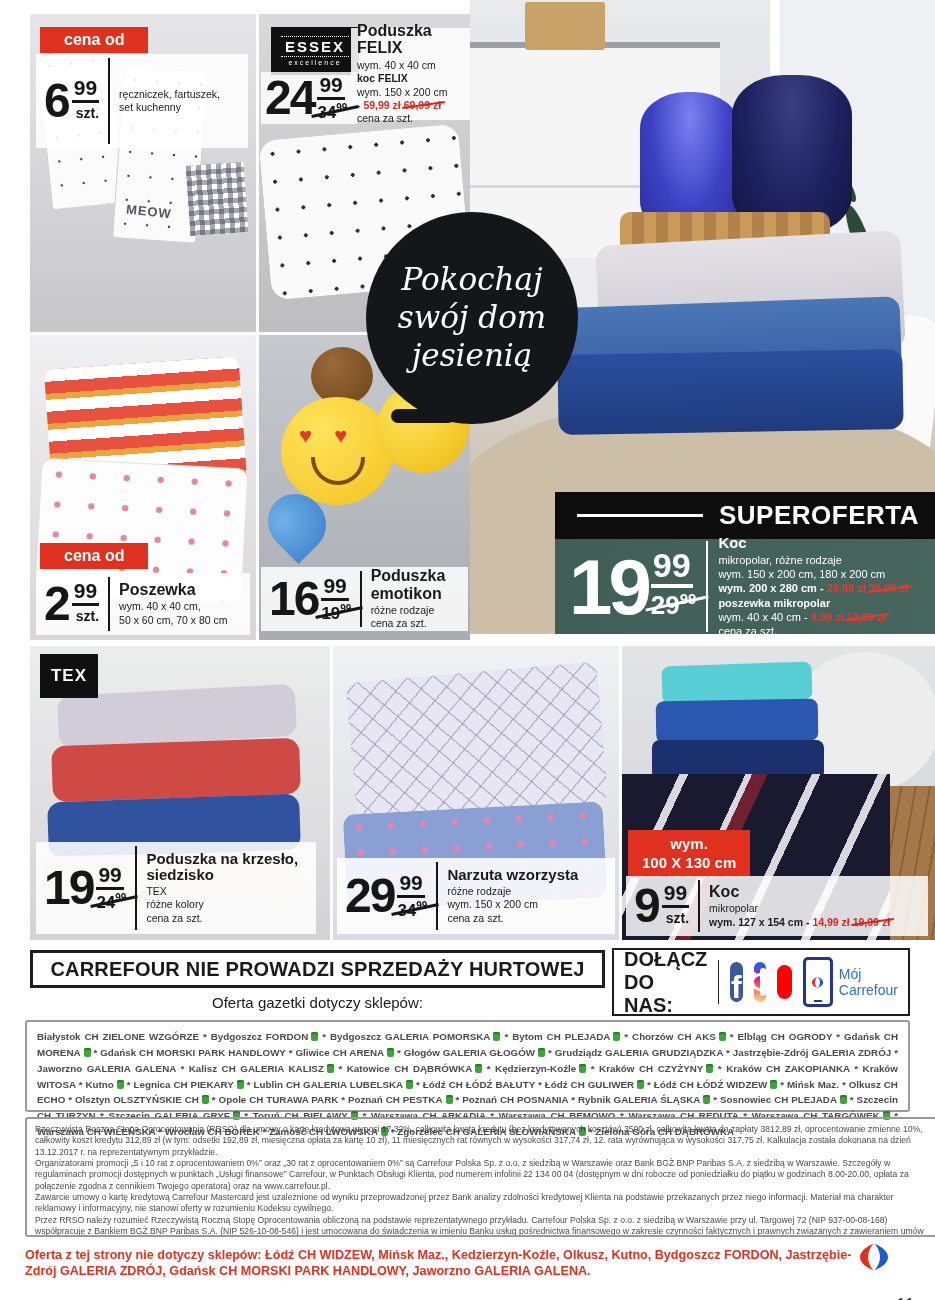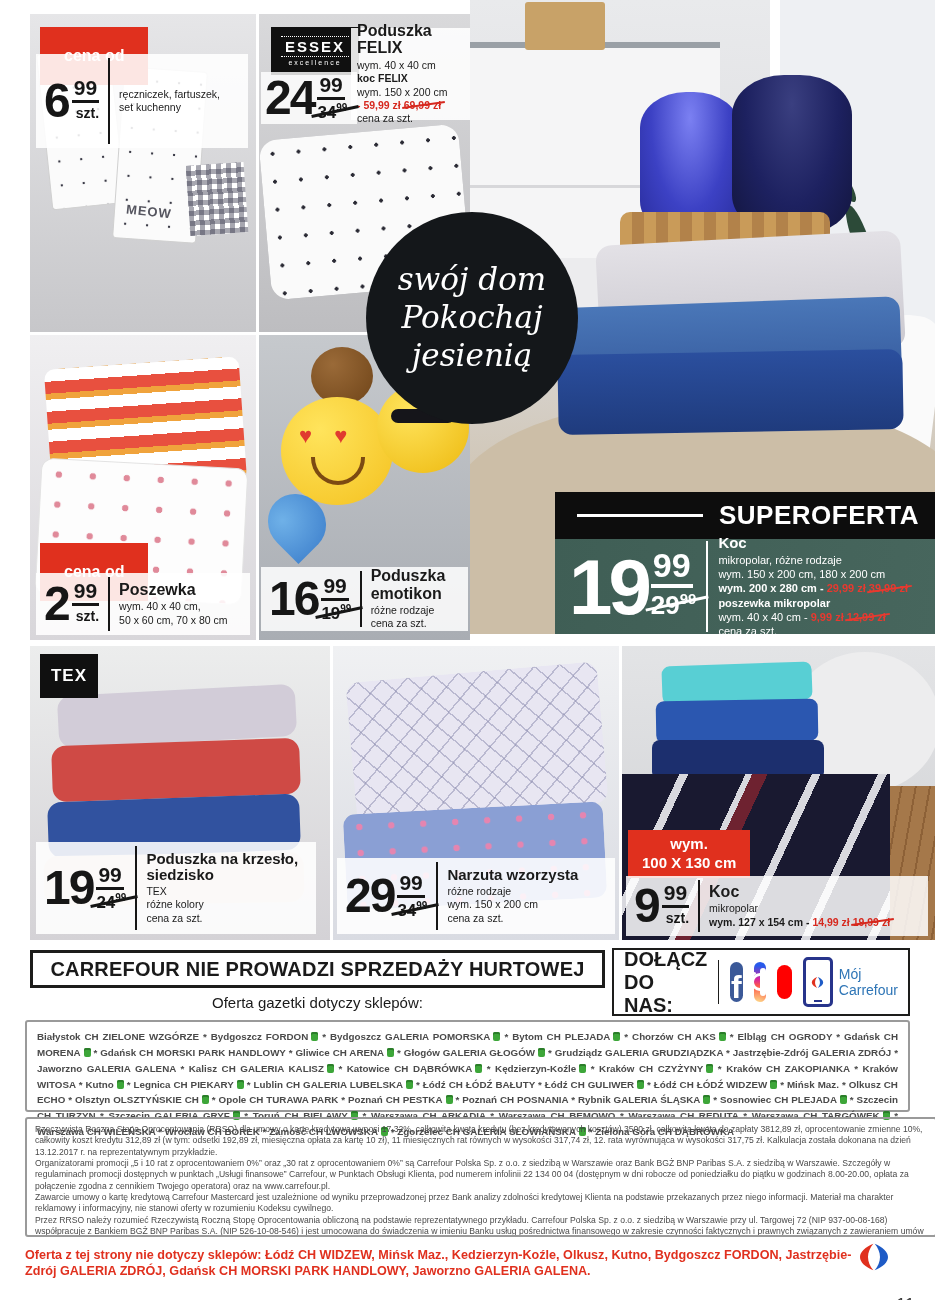--- a/index.html
+++ b/index.html
@@ -67,21 +67,21 @@
   
   .hpouf{left:168px;top:6px;width:150px;height:140px;border-radius:50%;background:#ededee;}
   .hb1{left:40px;top:18px;width:150px;height:38px;border-radius:8px;background:#58cfd4;transform:rotate(-2deg);}
   .hb2{left:34px;top:54px;width:162px;height:42px;border-radius:8px;background:#2b57b0;transform:rotate(-1deg);}
   .hb3{left:30px;top:94px;width:172px;height:40px;border-radius:8px;background:#1c2f6e;}
   .wood{left:238px;top:140px;width:75px;height:154px;background:repeating-linear-gradient(100deg,#a5784a 0 12px,#8d6137 12px 14px);}
   .hblanket{left:0;top:128px;width:268px;height:166px;background-color:#191930;
      background-image:linear-gradient(115deg,transparent 0 118px,#6e2230 118px 132px,transparent 132px),
                       repeating-linear-gradient(115deg,transparent 0 52px,#d8d8de 52px 60px);}
   
-  .badge-red{position:absolute;background:#e0301e;color:#fff;font-weight:bold;font-size:16px;padding:20px 24px;z-index:4;}
+  .badge-red{position:absolute;background:#e0301e;color:#fff;font-weight:bold;font-size:16px;padding:4px 24px;z-index:4;}
   .panel{position:absolute;display:flex;align-items:center;background:rgba(255,255,255,.88);padding:4px 8px;gap:9px;z-index:4;}
   .vdiv{width:2px;align-self:stretch;background:#161616;}
   .vdiv.w{background:#fff;}
   .info .t{font-size:16px;font-weight:bold;line-height:1.08;margin-bottom:2px;}
   .info .l{font-size:10.5px;line-height:1.28;}
   .pr{display:flex;color:#161616;font-weight:bold;line-height:1;}
   .pr .int{font-size:48px;letter-spacing:-2px;}
   .pr .col{display:flex;flex-direction:column;margin-left:3px;align-items:flex-start;}
   .pr .cents{font-size:21px;border-bottom:3px solid #161616;padding:0 2px 2px 2px;}
   .pr .unit{font-size:14px;align-self:flex-end;margin-top:3px;}
@@ -267,22 +267,22 @@
       <div class="vdiv"></div>
       <div class="info">
         <div class="t">Poduszka emotikon</div>
         <div class="l">różne rodzaje</div>
         <div class="l">cena za szt.</div>
       </div>
     </div>
   </section>
 
   <div id="hero">
+    <span>Pokochaj</span>
     <span>swój dom</span>
-    <span>Pokochaj</span>
     <span>jesienią</span>
   </div>
 
   <div id="superbar">
     <div class="sline"></div>
     <div class="slabel">SUPEROFERTA</div>
   </div>
   <div id="superpanel">
     <div class="pr big w">
       <span class="int">19</span>

